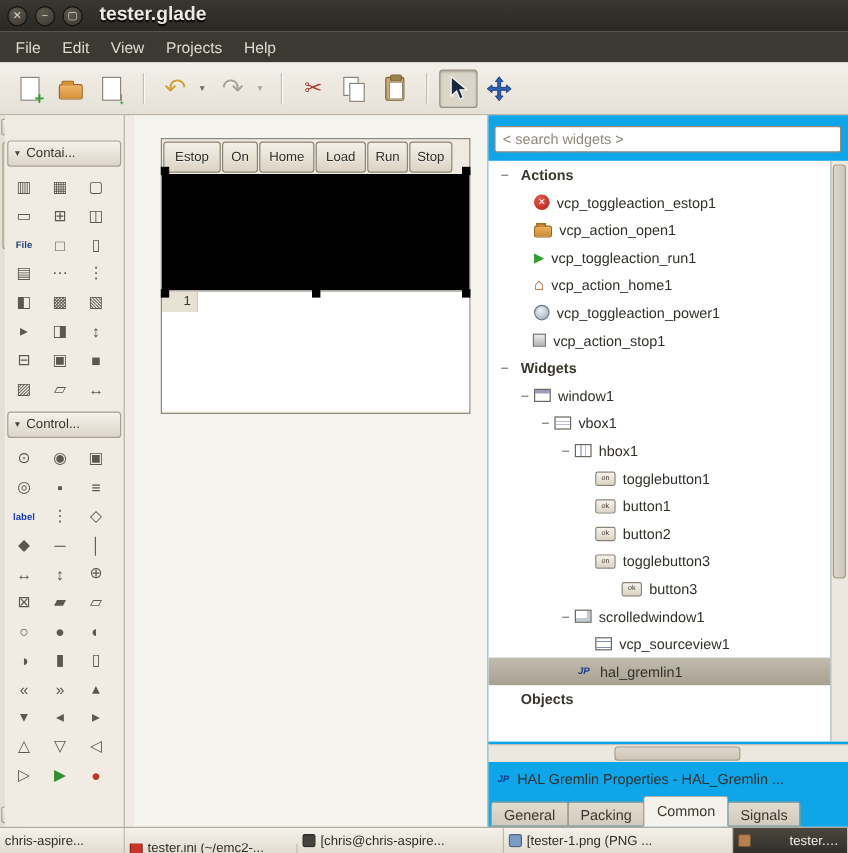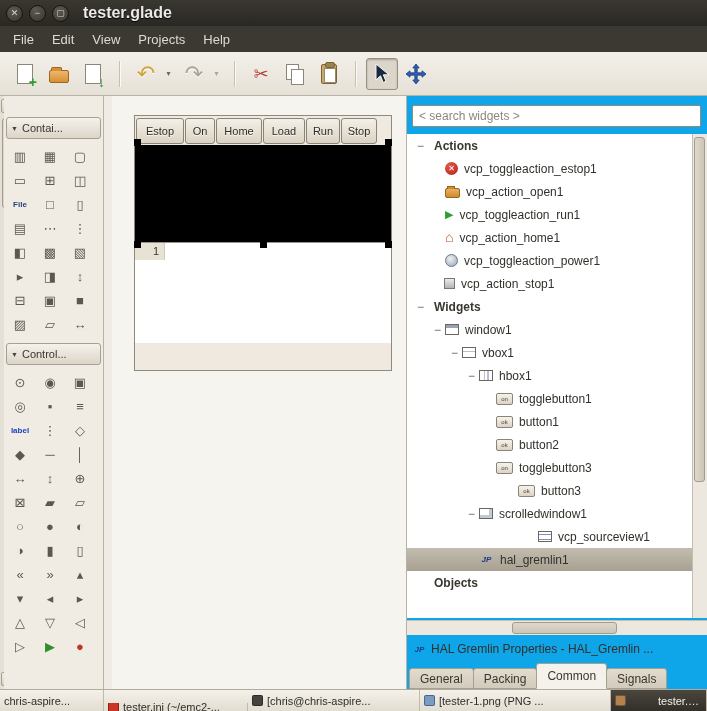--- a/index.html
+++ b/index.html
@@ -64,21 +64,21 @@
     white-space:nowrap;overflow:hidden;}
   .ptri{font-size:7px;margin-right:4px;color:#4a463e;}
   .pgrid{display:flex;flex-wrap:wrap;padding:2px 0 4px 1px;}
   .pcell{width:30px;height:24px;display:flex;align-items:center;justify-content:center;
     font-size:13px;color:#5d584e;}
   .pcell.small{font-size:8px;font-weight:bold;}
 
   
   .canvas{position:absolute;left:112px;top:96px;width:295px;height:593px;background:#f6f4ef;
     border-right:1px solid #b8b2a6;}
-  .design{position:absolute;left:22px;top:19px;width:258px;height:256px;background:#efe9df;
+  .design{position:absolute;left:22px;top:19px;width:258px;height:230px;background:#efe9df;
     border:1px solid #8f897d;}
   .design-toolbar{display:flex;height:29px;padding-top:1px;}
   .dbtn{height:26px;margin:1px 0 0 1px;background:linear-gradient(#f4f0e8,#dbd3c4);
     border:1px solid #8a8476;border-radius:3px;font-size:11px;color:#2e2c27;
     display:flex;align-items:center;justify-content:center;flex:none;text-shadow:0 1px 0 #fbf8f2;}
   .gremlin{position:relative;height:97px;background:#000;}
   .hdl{position:absolute;width:7px;height:7px;background:#000;z-index:5;}
   .hdl.tl{left:-1px;top:-6px;} .hdl.tr{right:-1px;top:-6px;}
   .hdl.bl{left:-1px;bottom:-6px;} .hdl.bm{left:50%;margin-left:-3px;bottom:-6px;} .hdl.br{right:-1px;bottom:-6px;}
   .srcview{position:relative;height:101px;background:#fff;border-top:1px solid #9a948a;}
@@ -393,21 +393,21 @@
       <div class="trow" style="padding-left: 96px;">
         <span class="texp"></span>
         <span class="wicon wi-button">ok</span>
         <span class="tlabel">button3</span>
       </div>
       <div class="trow" style="padding-left: 57px;">
         <span class="texp">−</span>
         <span class="wicon wi-scrolledwindow"></span>
         <span class="tlabel">scrolledwindow1</span>
       </div>
-      <div class="trow" style="padding-left: 104px; margin-left: 12px;">
+      <div class="trow" style="padding-left: 74px;">
         <span class="texp"></span>
         <span class="wicon wi-sourceview"></span>
         <span class="tlabel">vcp_sourceview1</span>
       </div>
       <div class="trow selected" style="padding-left: 57px;">
         <span class="texp"></span>
         <span class="wicon wi-gremlin">JP</span>
         <span class="tlabel">hal_gremlin1</span>
       </div>
       <div class="trow group" style="padding-left: 6px;">

